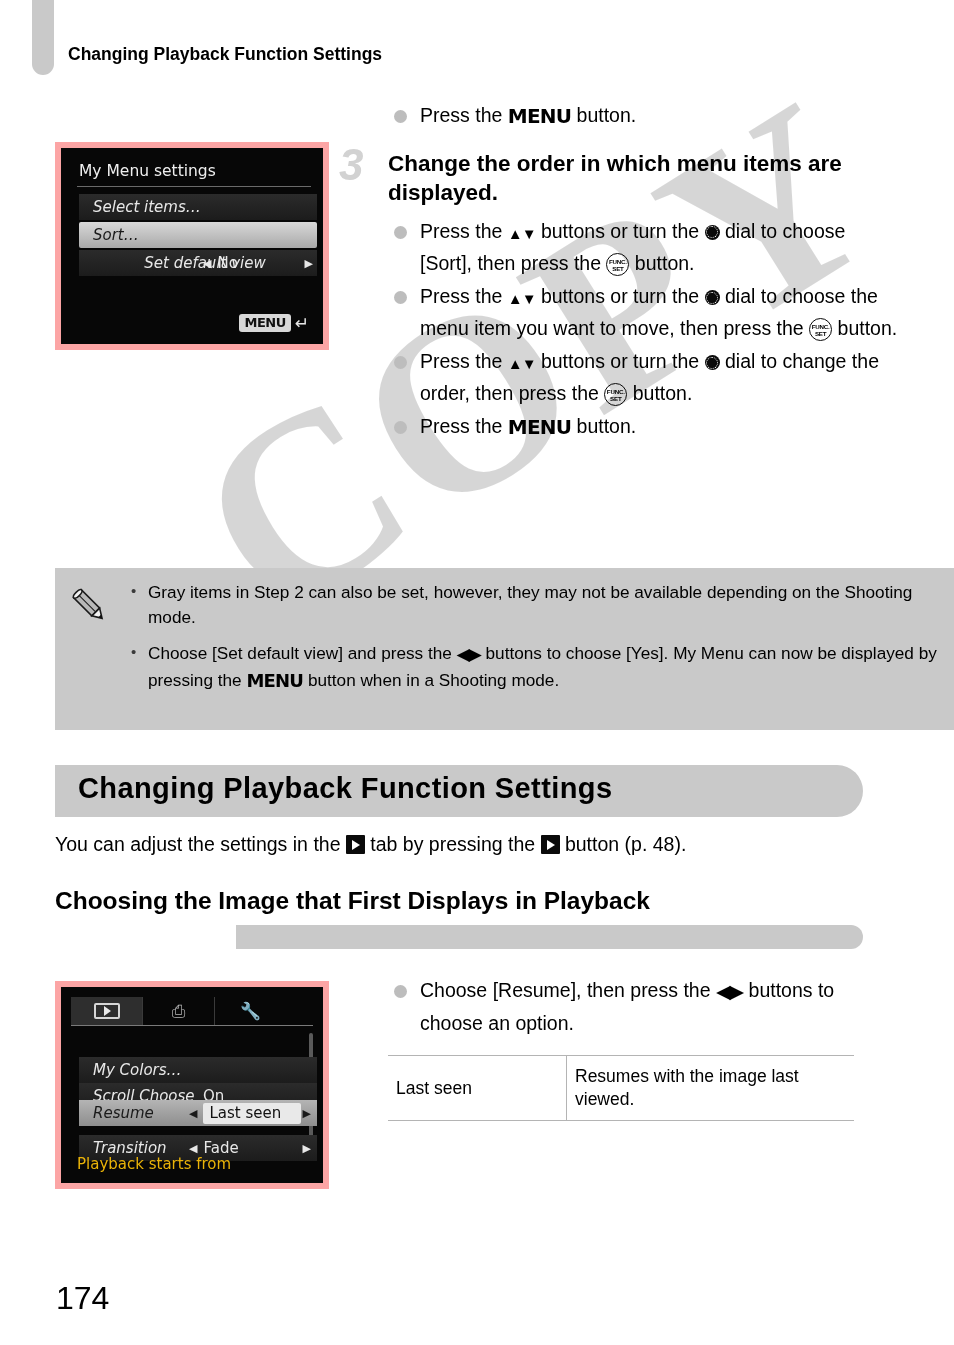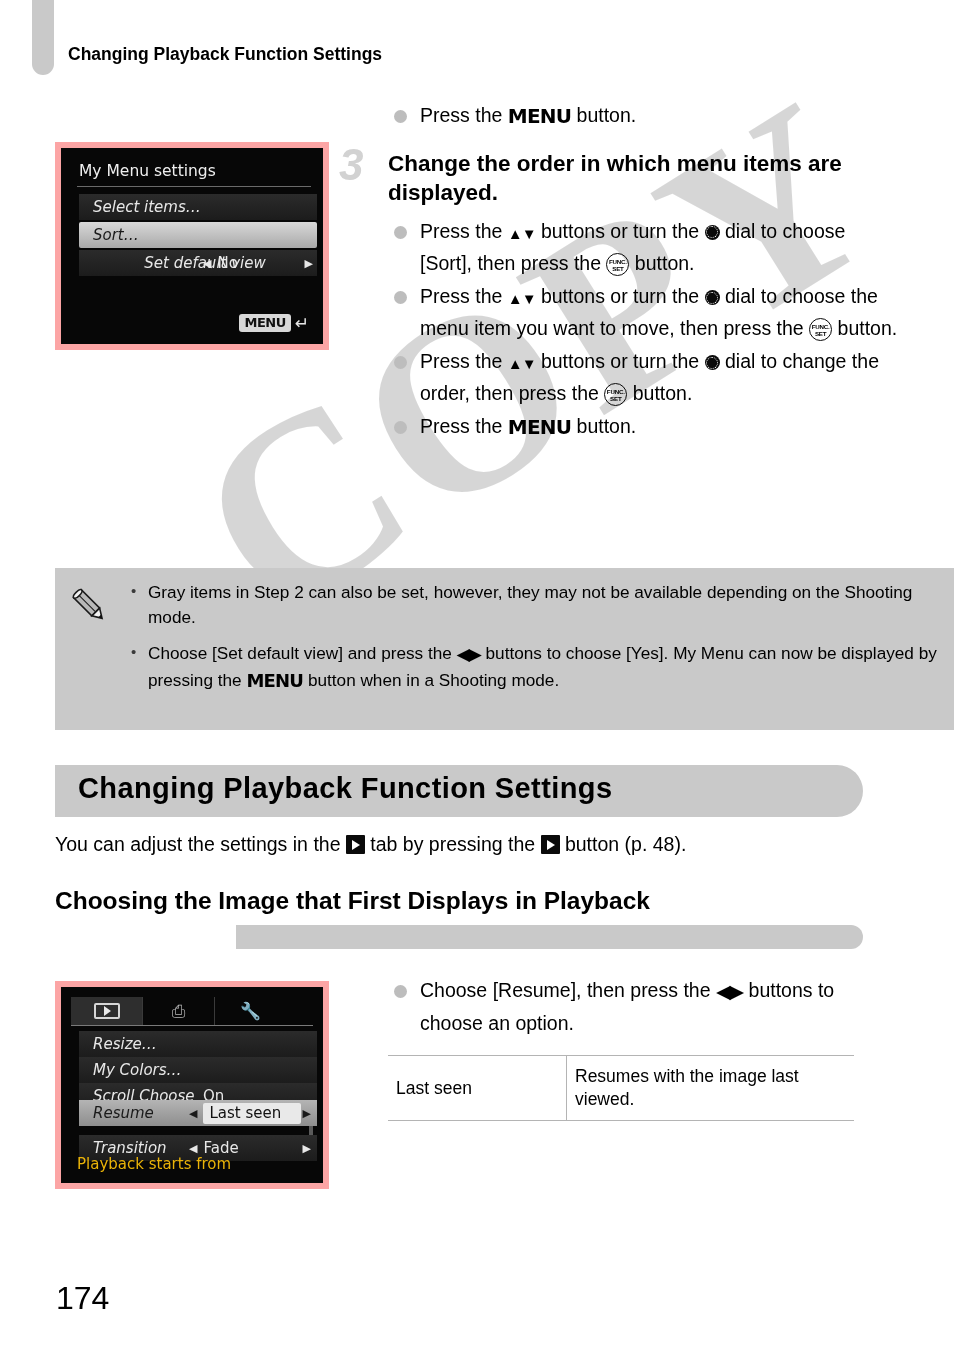--- a/index.html
+++ b/index.html
@@ -542,23 +542,20 @@
     <div class="lcd-tab">
       <span class="tab-print-icon">⎙</span>
     </div>
     <div class="lcd-tab" style="border-right:none;">
       <span class="tab-tools-icon">🔧</span>
     </div>
   </div>
   <div class="lcd-tabline"></div>
   <div class="lcd-scrollbar"></div>
 
-  <div class="lcd-row dark" style="top:44px;">
-    <span class="rowlabel">Resize…</span>
-  </div>
   <div class="lcd-row dark" style="top:70px;align-items:center;">
     <span class="rowlabel">My Colors…</span>
   </div>
   <div class="lcd-row dark" style="top:96px;">
     <span class="rowlabel">Scroll Choose</span>
     <span class="rowval">
       <span>On</span>
       <span class="lcd-ghost">Off</span>
     </span>
   </div>

